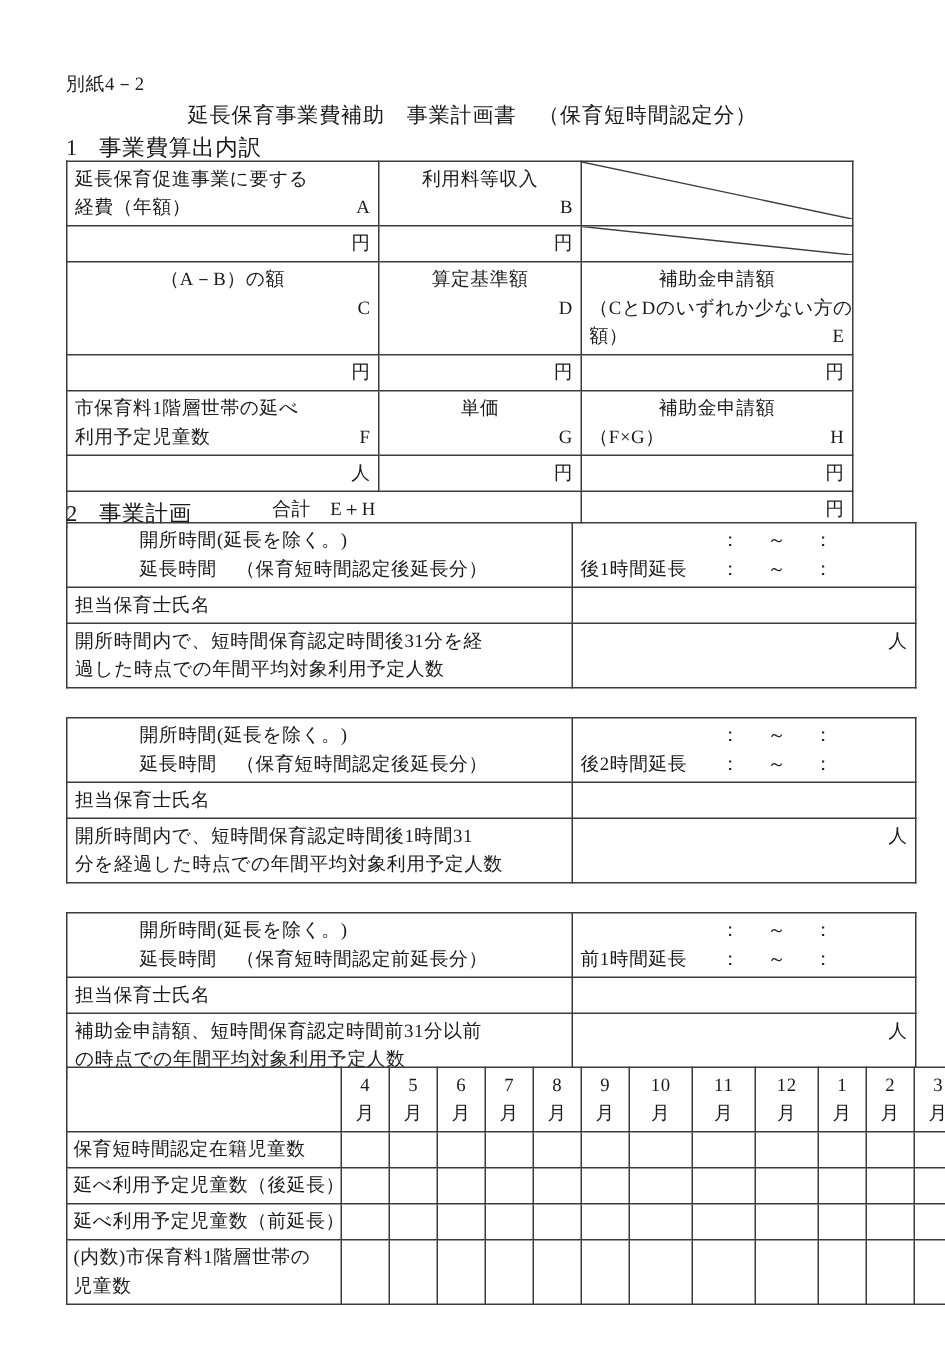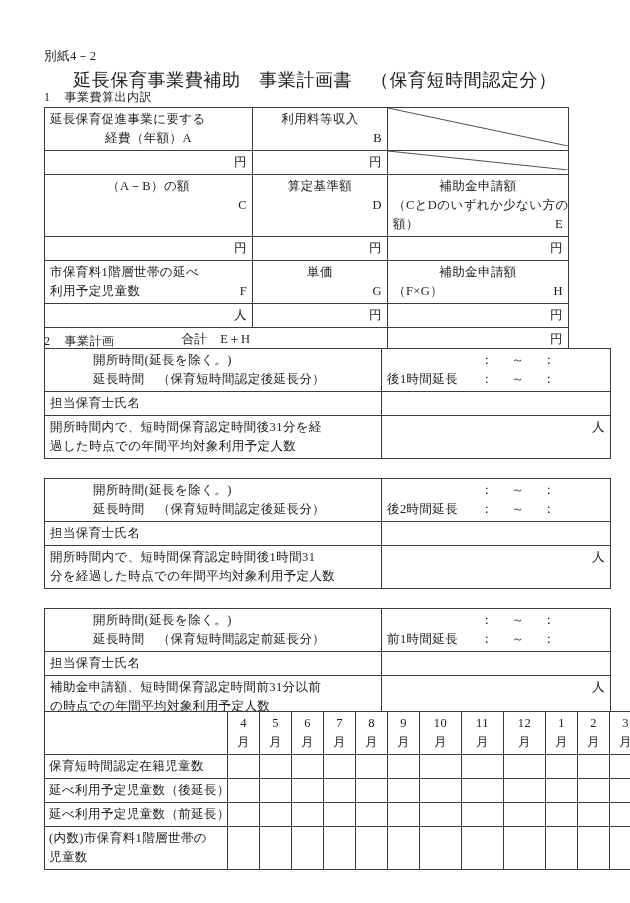--- a/index.html
+++ b/index.html
@@ -25,28 +25,28 @@
     font-size: 12.5px;
     letter-spacing: 0.5px;
     white-space: nowrap;
   }
   .doc-title {
     position: absolute;
     left: 0;
     right: 0;
     top: 68px;
     text-align: center;
-    font-size: 18px;
+    font-size: 14px;
     letter-spacing: 0.6px;
     white-space: nowrap;
   }
   .sec-head {
     position: absolute;
     left: 44px;
-    font-size: 12px;
+    font-size: 15px;
     letter-spacing: 0.5px;
     white-space: nowrap;
   }
   .sec-head .num { margin-right: 14px; }
   #sec1-head { top: 89px; }
   #sec2-head { top: 333px; }
 
   table.grid {
     position: absolute;
     border-collapse: collapse;
@@ -115,21 +115,21 @@
   <div class="sec-head" id="sec1-head">
     <span class="num">1</span><span>事業費算出内訳</span>
   </div>
 
   <table class="grid" id="tbl-cost">
     <tbody>
 
       <tr>
         <td class="col-a cell-2line">
           <span class="ln">延長保育促進事業に要する</span>
-          <span class="ln" style="display:flex;justify-content:center;">
+          <span class="ln" style="display:flex;justify-content:space-between;">
             <span>経費（年額）</span>
             <span>A</span>
           </span>
         </td>
         <td class="col-b cell-2line">
           <span class="ln c">利用料等収入</span>
           <span class="ln r">B</span>
         </td>
         <td class="col-c cell-2line diag-wrap" rowspan="1">
           <svg viewBox="0 0 180 38" preserveAspectRatio="none">

